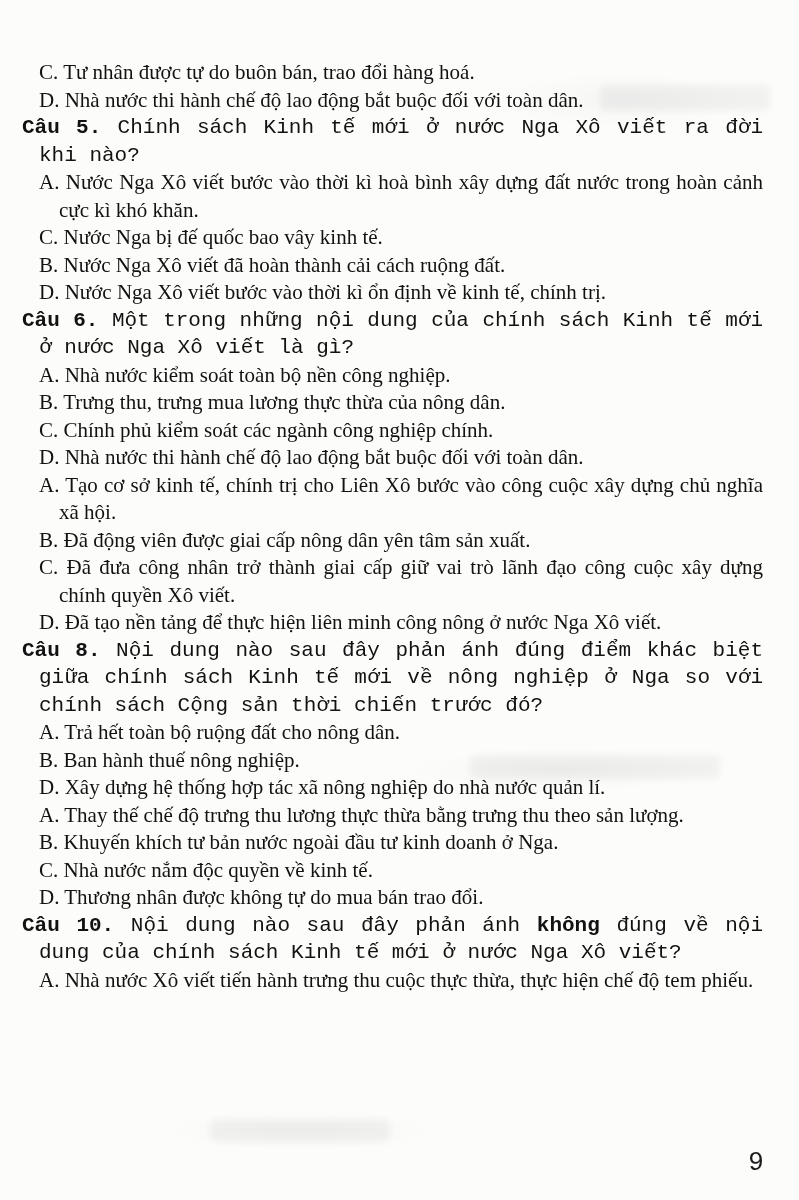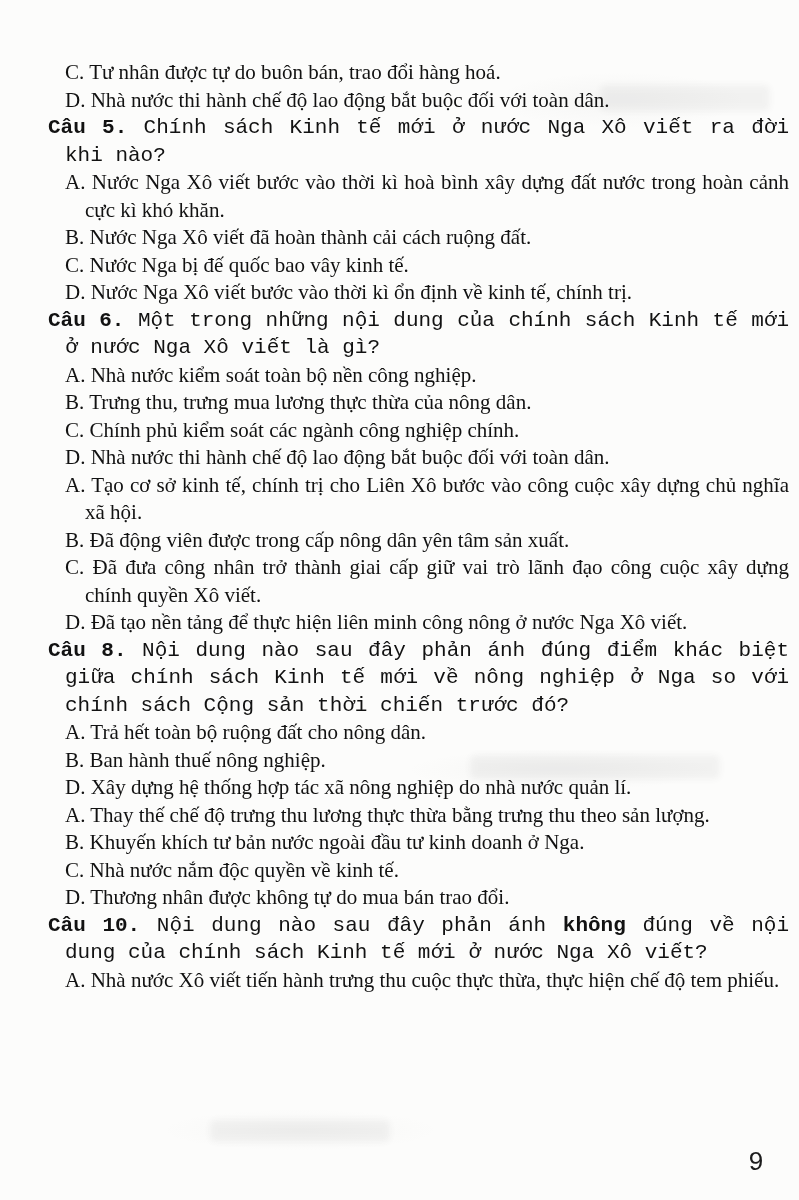--- a/index.html
+++ b/index.html
@@ -19,21 +19,21 @@
     position: absolute;
     inset: 0;
     background:
       radial-gradient(ellipse 180px 40px at 620px 100px, rgba(120,120,120,0.05), transparent 70%),
       radial-gradient(ellipse 220px 30px at 560px 770px, rgba(120,120,120,0.05), transparent 70%),
       radial-gradient(ellipse 200px 30px at 300px 1130px, rgba(120,120,120,0.04), transparent 70%),
       #fcfcfb;
   }
   .content {
     position: absolute;
-    left: 48px;
+    left: 22px;
     top: 59px;
     width: 741px;
     font-size: 21px;
     line-height: 27.5px;
     text-align: justify;
   }
   p { margin: 0; }
   
   .q {
     padding-left: 17px;
@@ -90,26 +90,26 @@
     <div class="question">
       <p class="q">
         <span class="q-label">Câu 5.</span>
         <span>Chính sách Kinh tế mới ở nước Nga Xô viết ra đời khi nào?</span><span class="q-bold"></span><span></span>
       </p>
       <p class="opt">
         <span>A.</span>
         <span>Nước Nga Xô viết bước vào thời kì hoà bình xây dựng đất nước trong hoàn cảnh cực kì khó khăn.</span>
       </p>
       <p class="opt">
+        <span>C.</span>
+        <span>Nước Nga bị đế quốc bao vây kinh tế.</span>
+      </p>
+      <p class="opt">
         <span>B.</span>
         <span>Nước Nga Xô viết đã hoàn thành cải cách ruộng đất.</span>
-      </p>
-      <p class="opt">
-        <span>C.</span>
-        <span>Nước Nga bị đế quốc bao vây kinh tế.</span>
       </p>
       <p class="opt">
         <span>D.</span>
         <span>Nước Nga Xô viết bước vào thời kì ổn định về kinh tế, chính trị.</span>
       </p>
     </div>
 
     <div class="question">
       <p class="q">
         <span class="q-label">Câu 6.</span>
@@ -133,21 +133,21 @@
       </p>
     </div>
 
     <div class="question">
       <p class="opt">
         <span>A.</span>
         <span>Tạo cơ sở kinh tế, chính trị cho Liên Xô bước vào công cuộc xây dựng chủ nghĩa xã hội.</span>
       </p>
       <p class="opt">
         <span>B.</span>
-        <span>Đã động viên được trong cấp nông dân yên tâm sản xuất.</span>
+        <span>Đã động viên được giai cấp nông dân yên tâm sản xuất.</span>
       </p>
       <p class="opt">
         <span>C.</span>
         <span>Đã đưa công nhân trở thành giai cấp giữ vai trò lãnh đạo công cuộc xây dựng chính quyền Xô viết.</span>
       </p>
       <p class="opt">
         <span>D.</span>
         <span>Đã tạo nền tảng để thực hiện liên minh công nông ở nước Nga Xô viết.</span>
       </p>
     </div>

